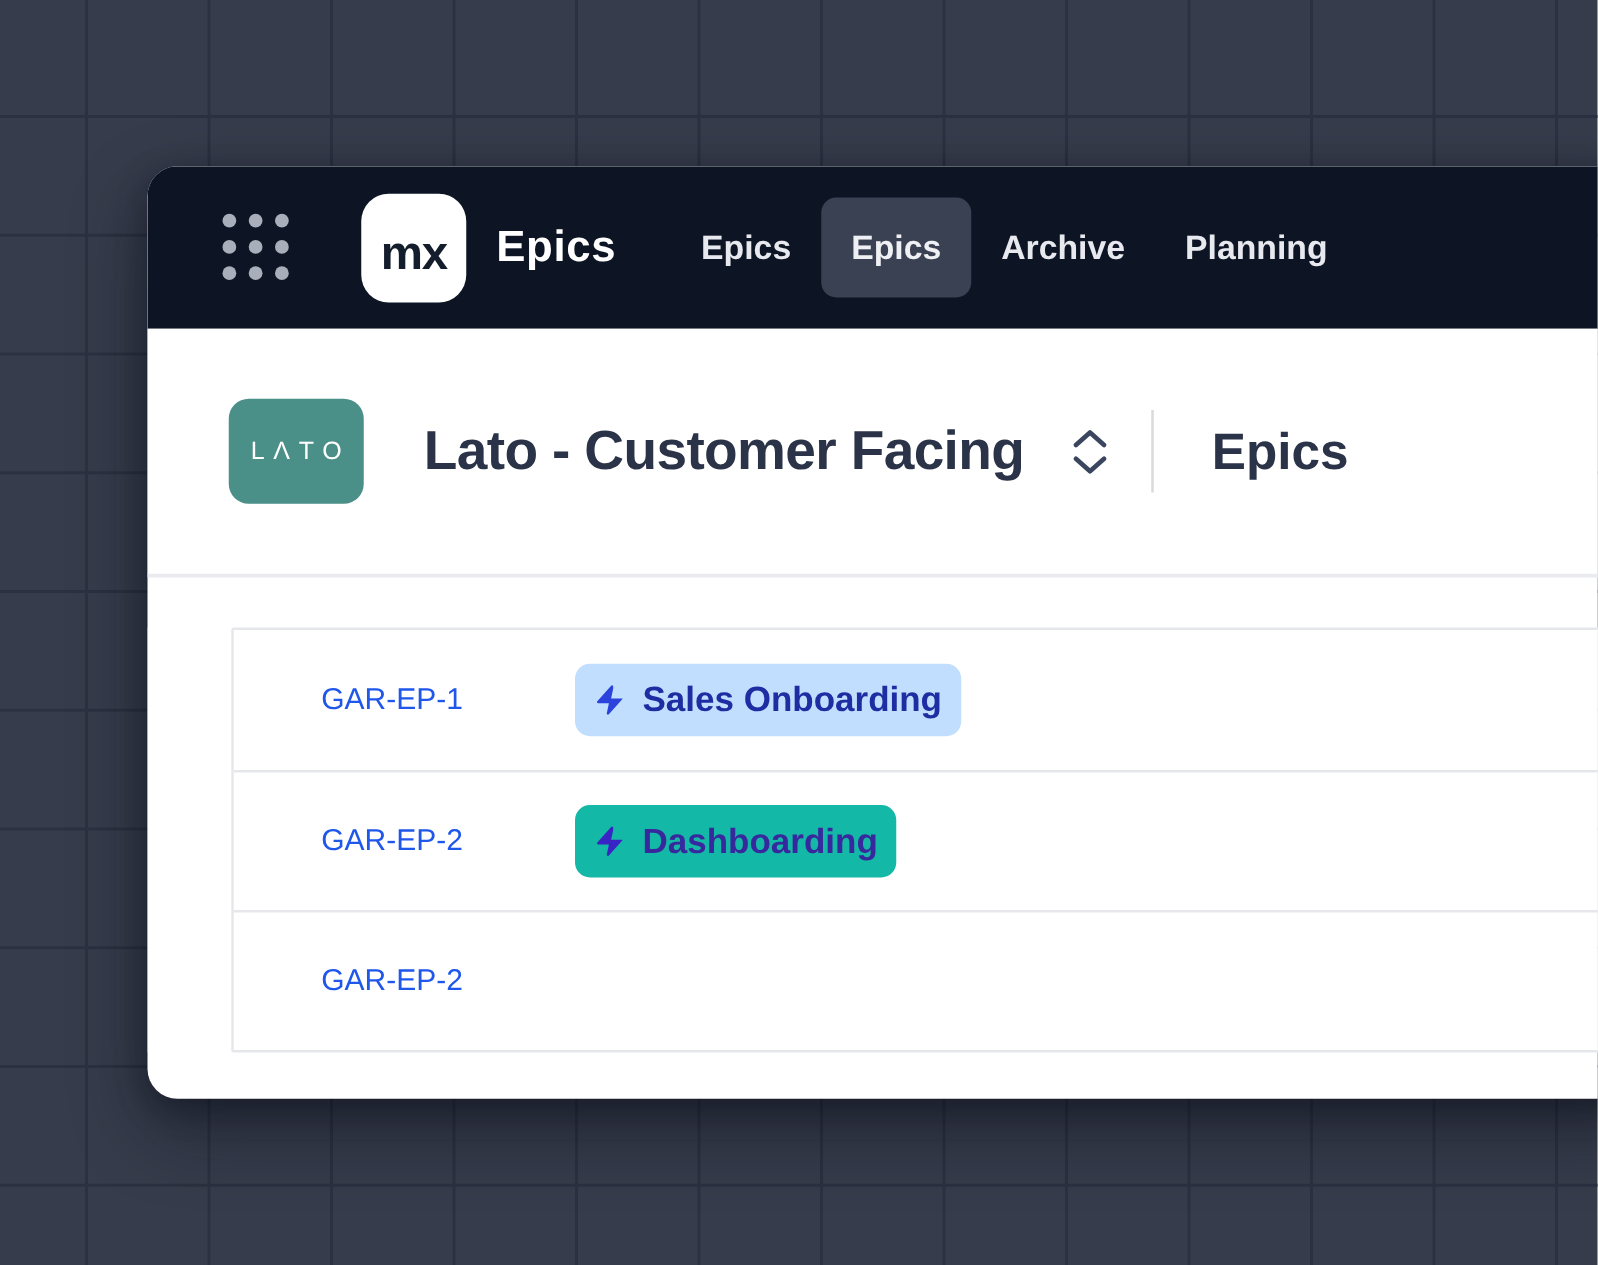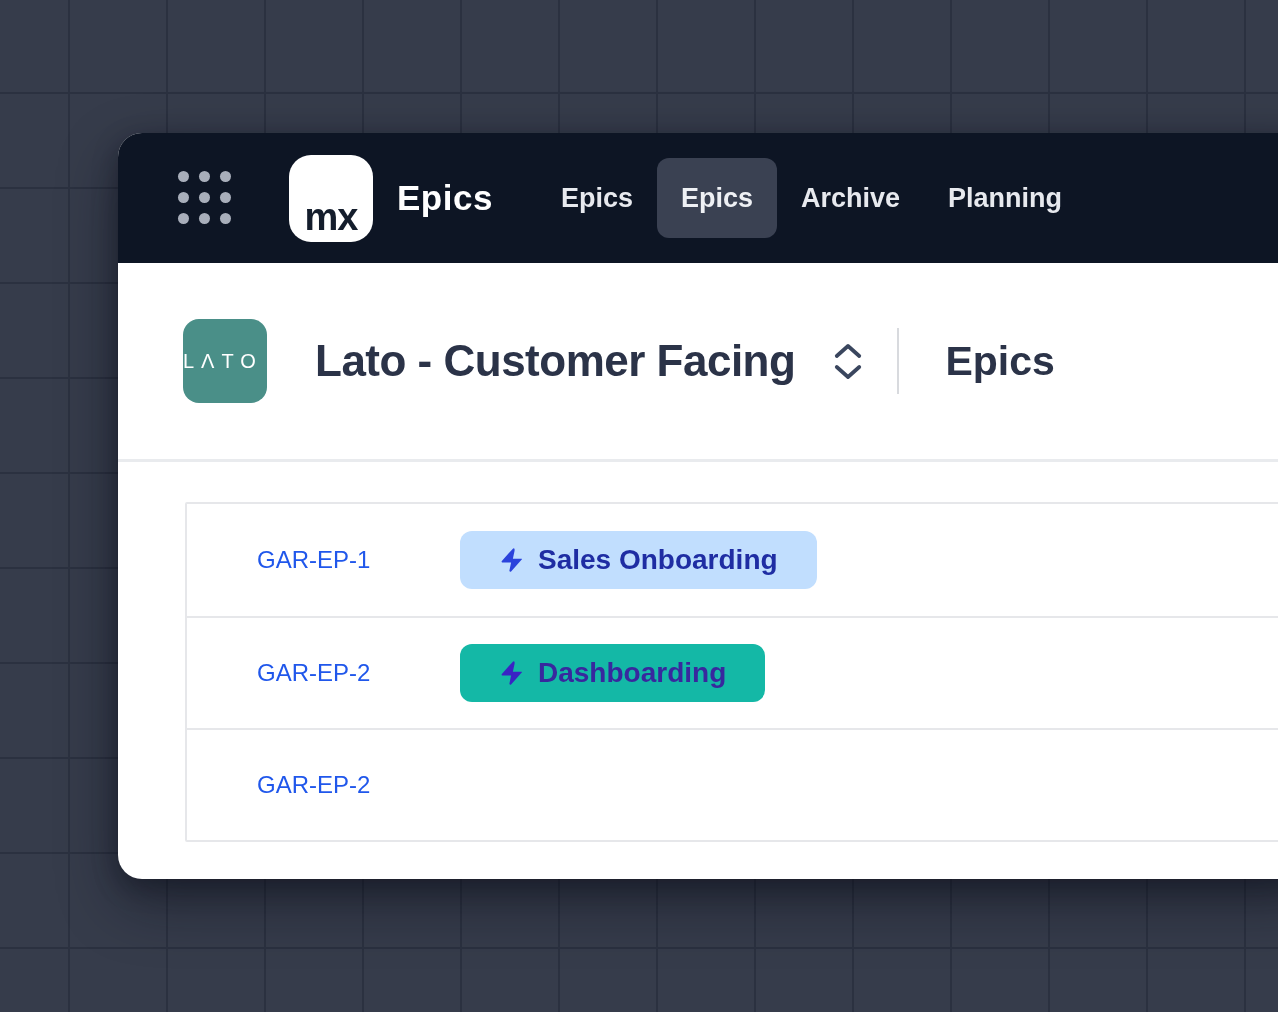--- a/index.html
+++ b/index.html
@@ -44,21 +44,21 @@
   }
   .apps-icon i { background: #a8aeba; border-radius: 50%; }
   .mx-logo {
     margin-left: 57px;
     width: 84px; height: 87px;
     background: #ffffff;
     border-radius: 22px;
     display: flex;
     align-items: flex-end;
     justify-content: center;
-    padding-bottom: 6px;
+    padding-bottom: 20px;
   }
   .mx-logo span {
     font-size: 38px; font-weight: 700; color: #141d2c; letter-spacing: -1px;
     line-height: 1;
   }
   .brand {
     margin-left: 24px;
     font-size: 35px; font-weight: 700; color: #ffffff;
     letter-spacing: .5px;
   }
@@ -78,24 +78,24 @@
   
   .page-header {
     height: 199px;
     display: flex;
     align-items: center;
     padding-left: 65px;
     border-bottom: 3px solid #e9ebee;
     background: #ffffff;
   }
   .lato-logo {
-    width: 84px; height: 84px;
+    width: 108px; height: 84px;
     background: #4a8f88;
     border-radius: 16px;
-    display: flex; align-items: center; justify-content: flex-start;
+    display: flex; align-items: center; justify-content: center;
   }
   .lato-logo span {
     color: #ffffff; font-size: 20px; font-weight: 400;
     letter-spacing: 7px; margin-right: -7px;
   }
   .project-title {
     margin-left: 48px;
     font-size: 44px; font-weight: 700; color: #2b3348;
     letter-spacing: -0.5px;
     white-space: nowrap;
@@ -138,21 +138,21 @@
     font-size: 24px;
     color: #2057eb;
     text-decoration: none;
     white-space: nowrap;
   }
   .badge {
     display: inline-flex;
     align-items: center;
     gap: 13px;
     height: 58px;
-    padding: 0 39px;
+    padding: 0 15px;
     border-radius: 12px;
     font-size: 28px;
     font-weight: 700;
     cursor: pointer;
     white-space: nowrap;
   }
   .bolt { display: flex; align-items: center; }
 </style>
 </head>
 <body>

